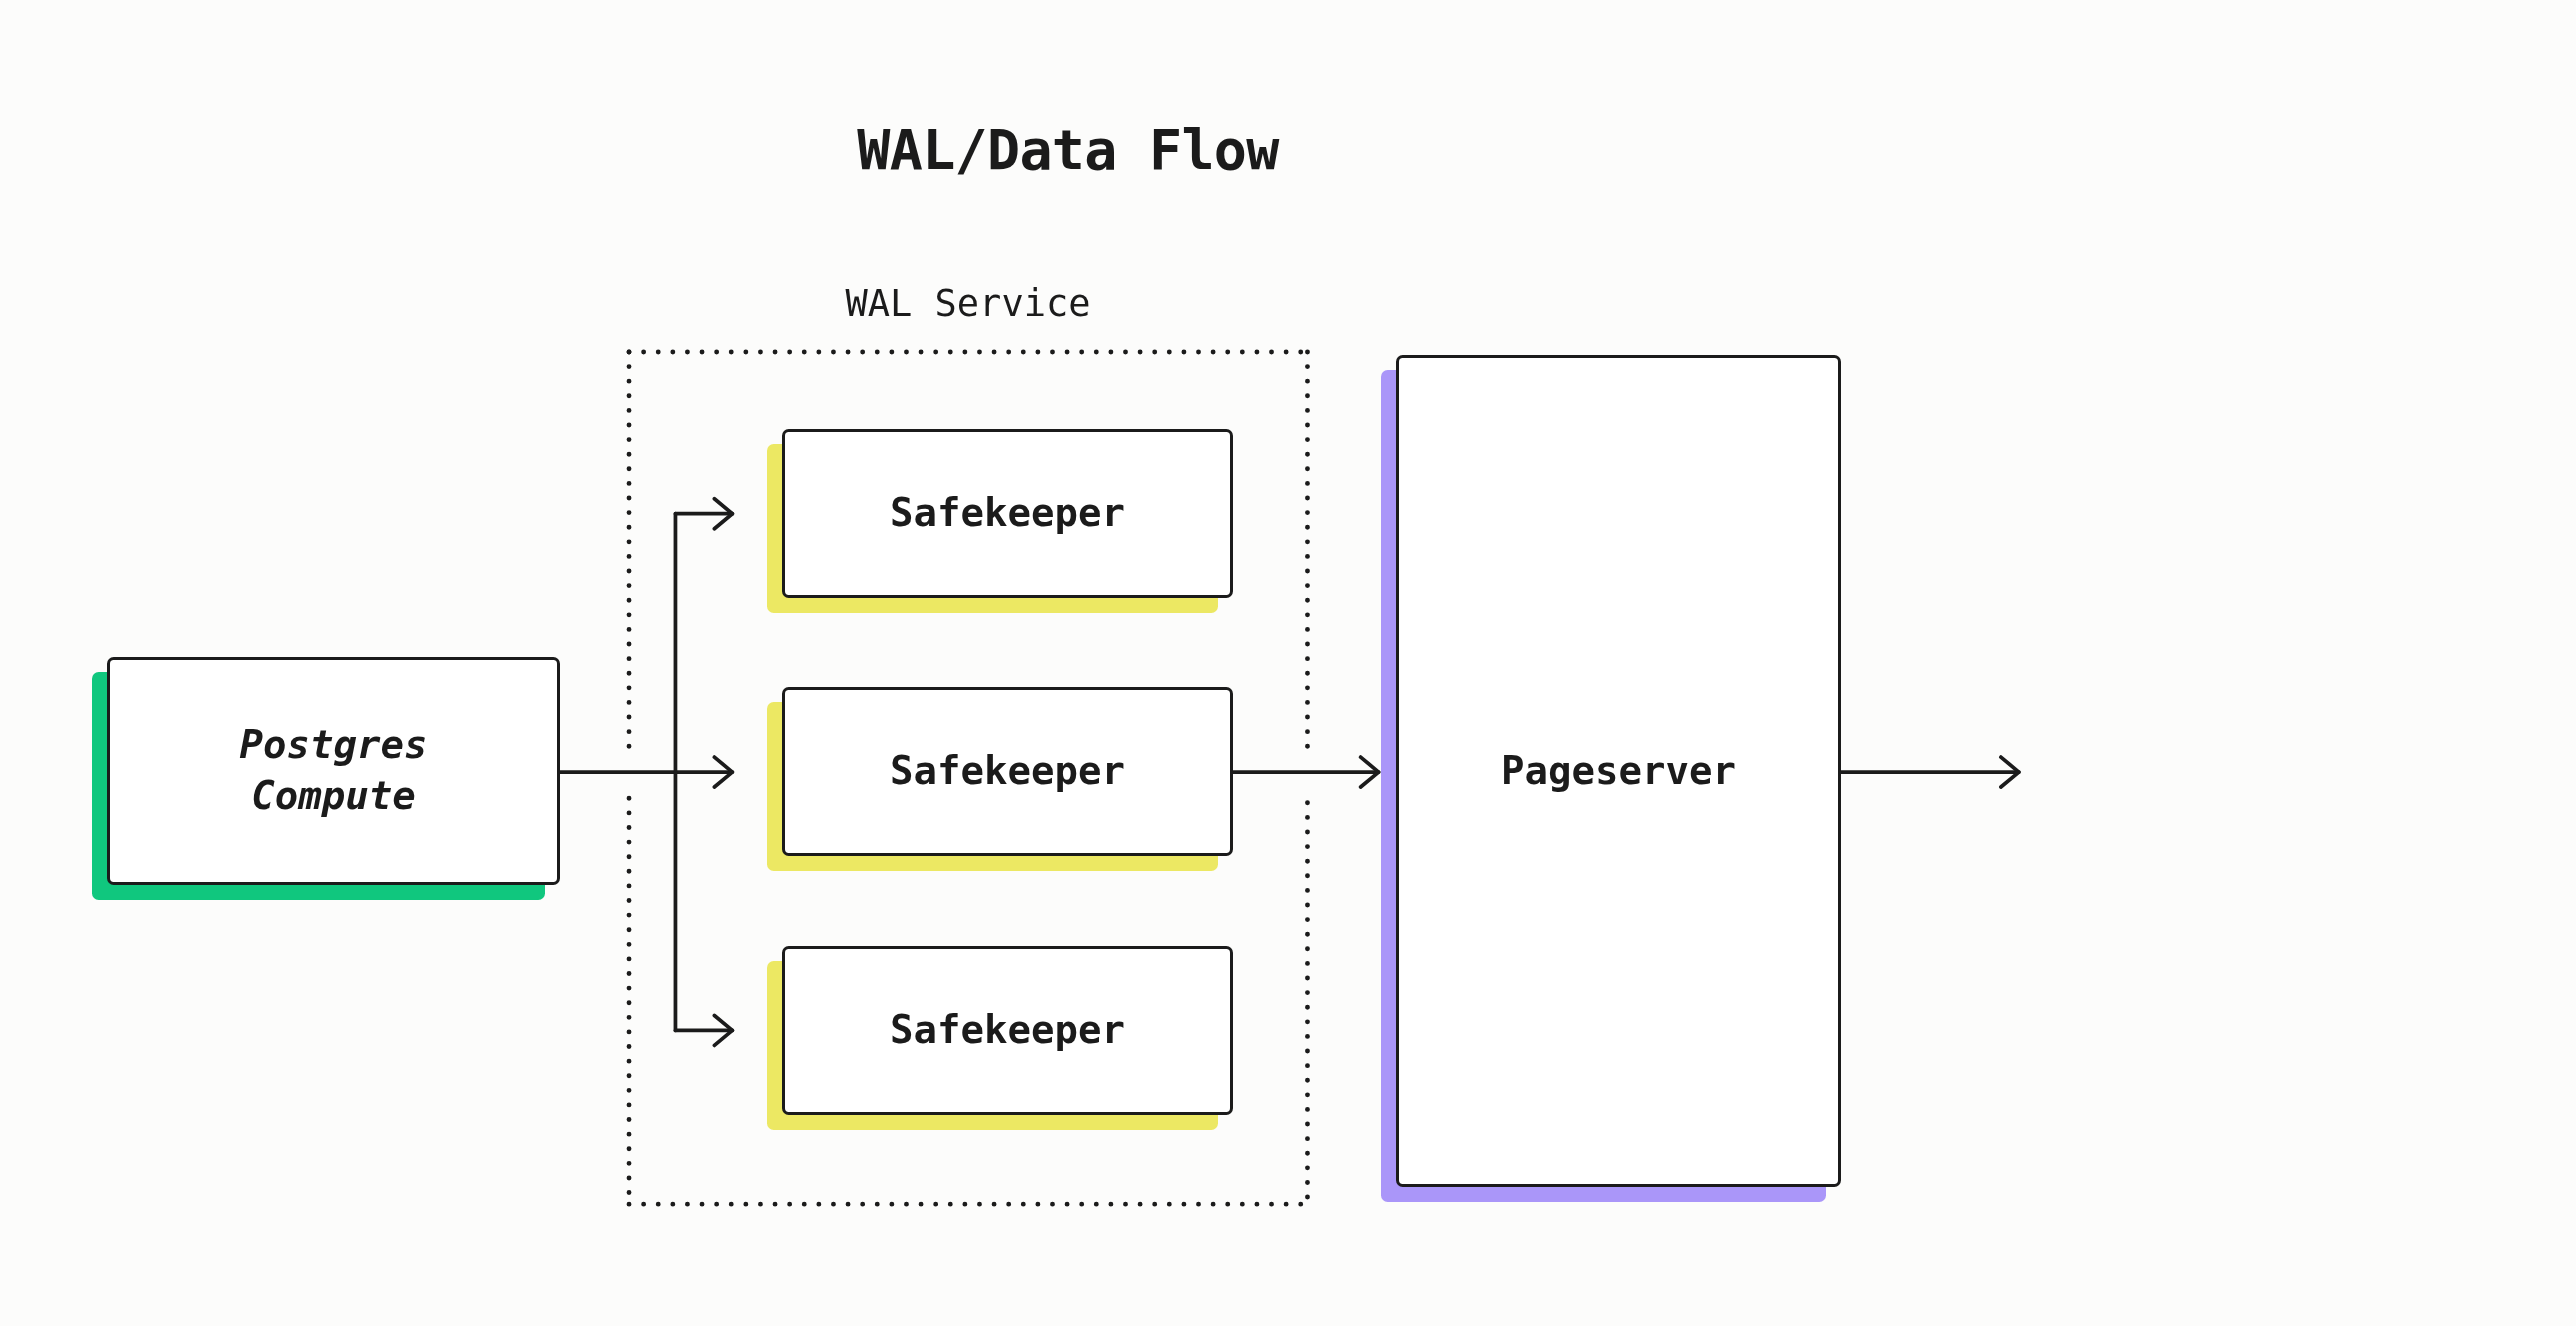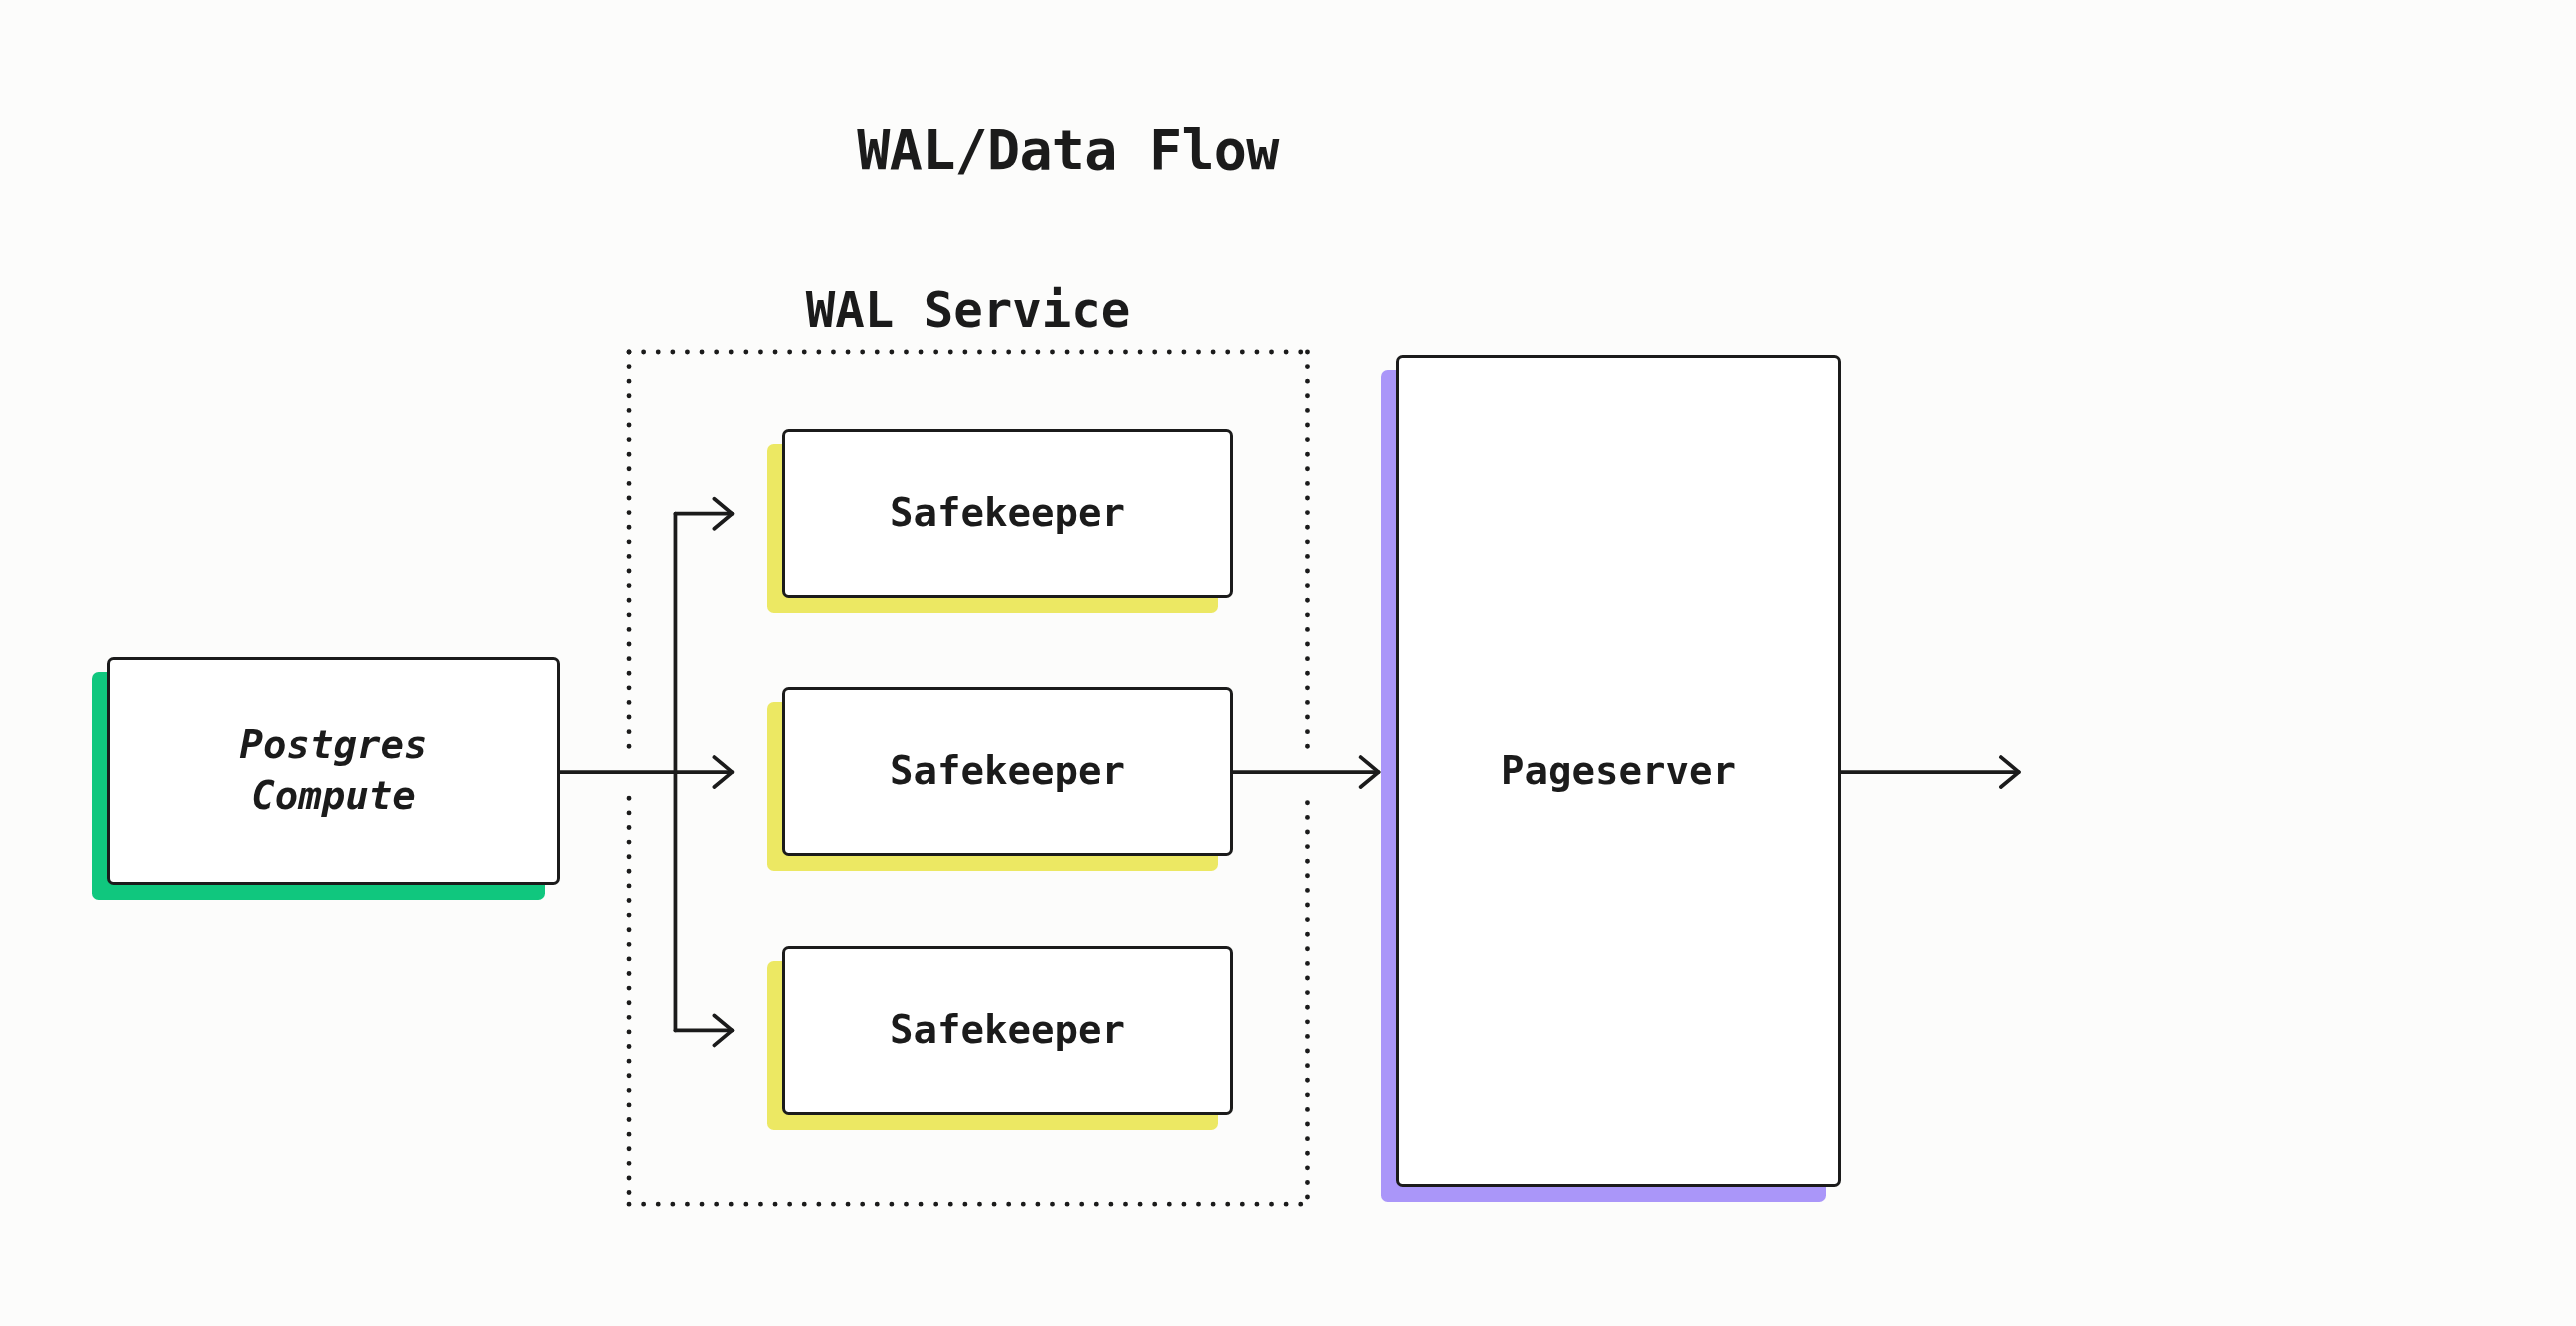--- a/index.html
+++ b/index.html
@@ -30,22 +30,22 @@
     font-weight: bold;
     letter-spacing: -0.7px;
     color: var(--ink, #1b1b1b);
   }
   .wal-label {
     position: absolute;
     left: 629px;
     width: 678px;
     top: 282px;
     text-align: center;
-    font-size: 49px;
-    font-weight: bold;
+    font-size: 37px;
+    font-weight: normal;
     color: var(--ink, #1b1b1b);
   }
   .wires {
     position: absolute;
     left: 0;
     top: 0;
     pointer-events: none;
   }
   .wires .dot {
     fill: none;

